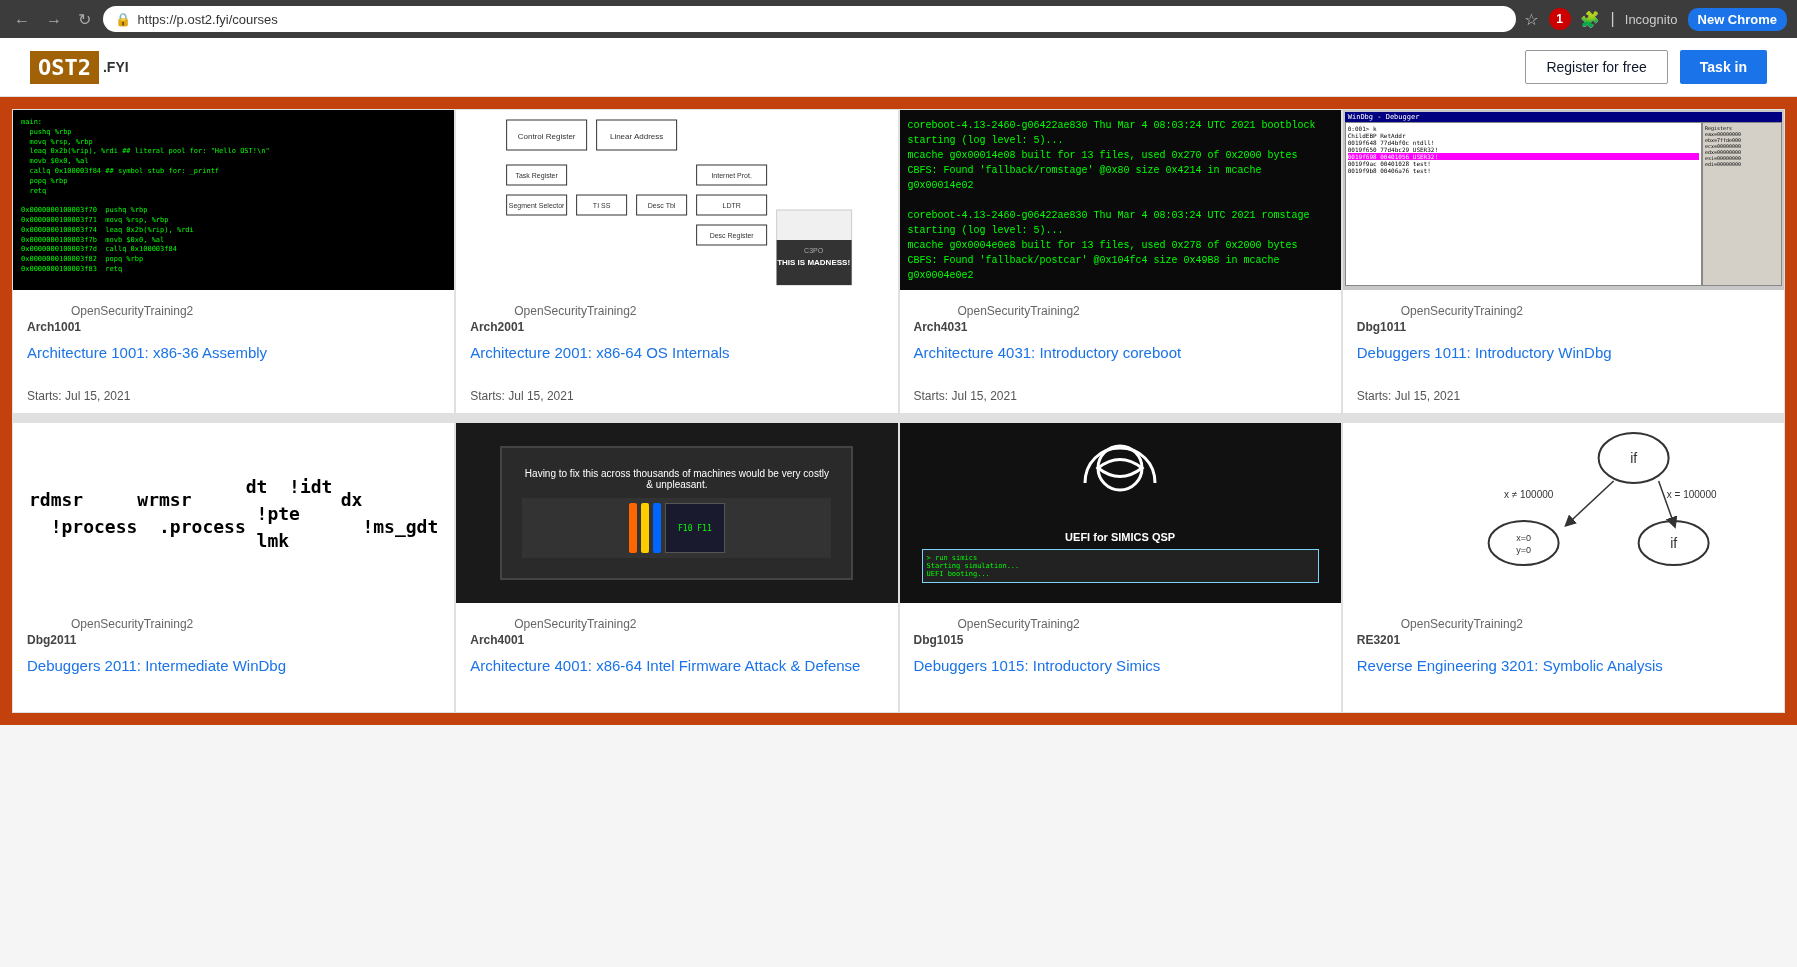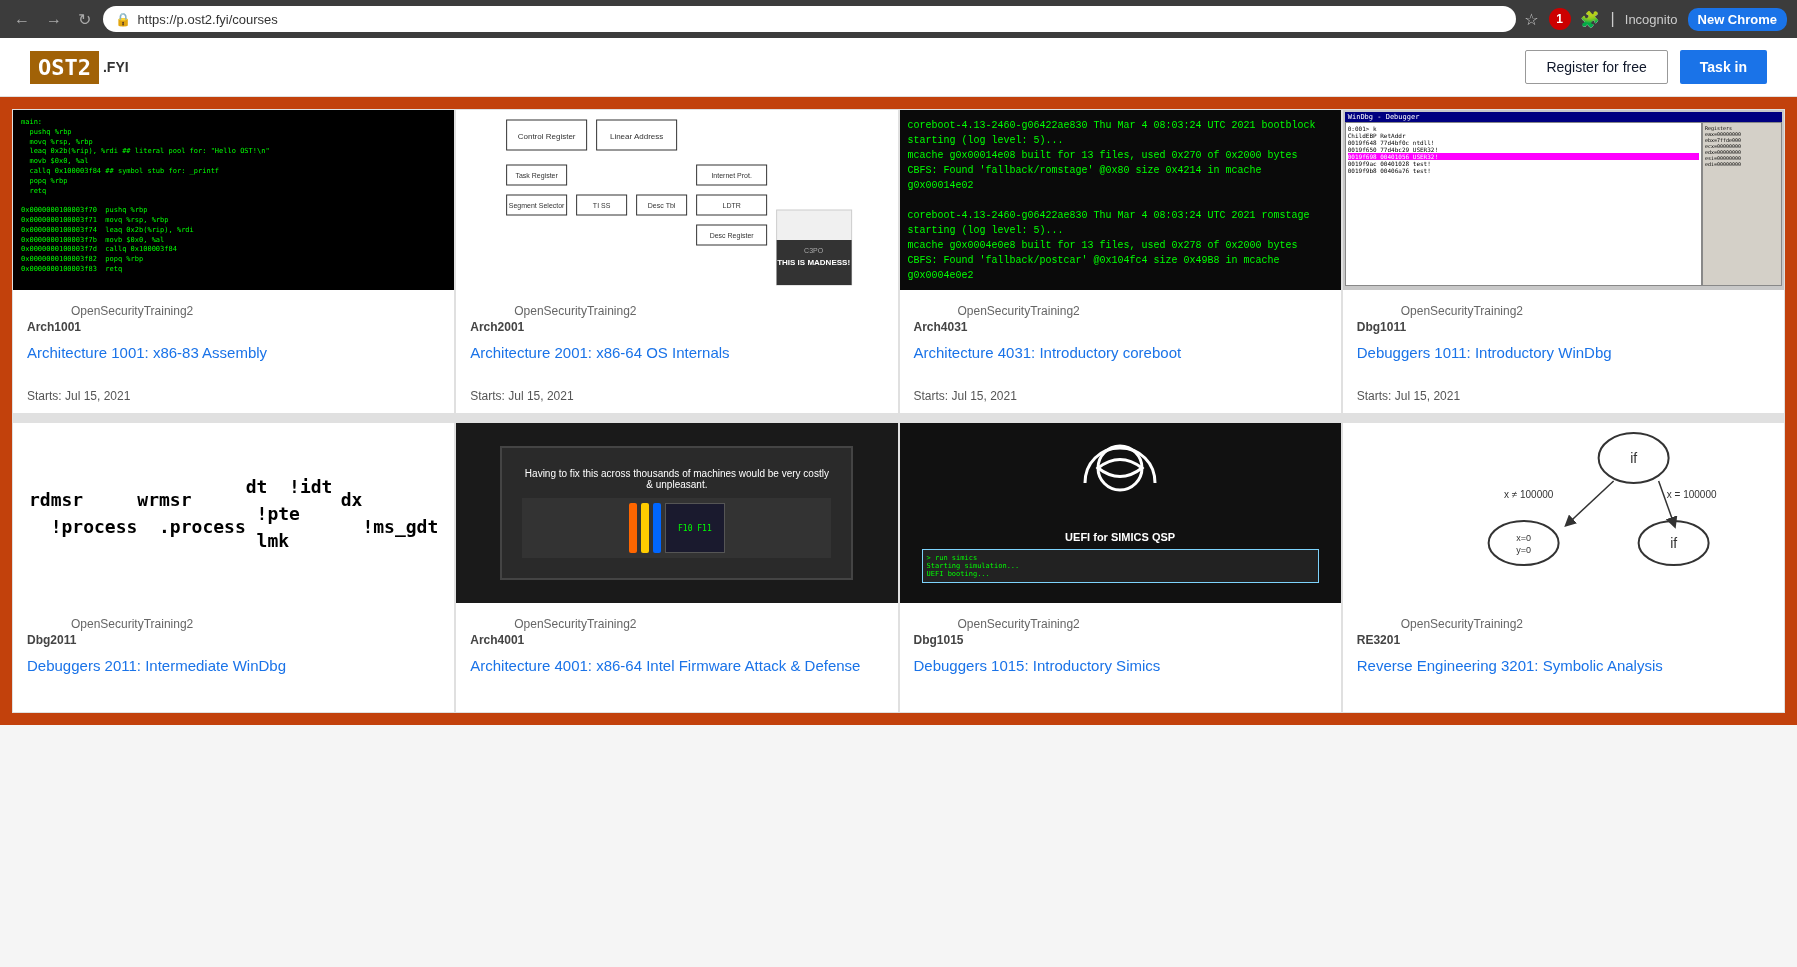--- a/index.html
+++ b/index.html
@@ -267,21 +267,21 @@
 
 <div class="courses-container">
   <div class="courses-grid" id="courses-grid">
   <div class="course-card">
         <div class="course-thumb">
           <div class="thumb-code">main:<br>&nbsp;&nbsp;pushq %rbp<br>&nbsp;&nbsp;movq %rsp, %rbp<br>&nbsp;&nbsp;leaq 0x2b(%rip), %rdi ## literal pool for: "Hello OST!\n"<br>&nbsp;&nbsp;movb $0x0, %al<br>&nbsp;&nbsp;callq 0x100003f84 ## symbol stub for: _printf<br>&nbsp;&nbsp;popq %rbp<br>&nbsp;&nbsp;retq<br><br>0x0000000100003f70&nbsp;&nbsp;pushq %rbp<br>0x0000000100003f71&nbsp;&nbsp;movq %rsp, %rbp<br>0x0000000100003f74&nbsp;&nbsp;leaq 0x2b(%rip), %rdi<br>0x0000000100003f7b&nbsp;&nbsp;movb $0x0, %al<br>0x0000000100003f7d&nbsp;&nbsp;callq 0x100003f84<br>0x0000000100003f82&nbsp;&nbsp;popq %rbp<br>0x0000000100003f83&nbsp;&nbsp;retq</div>
         </div>
         <div class="course-body">
           <div class="course-org">OpenSecurityTraining2</div>
           <div class="course-code">Arch1001</div>
-          <div class="course-title"><a href="#">Architecture 1001: x86-83 Assembly</a></div>
+          <div class="course-title"><a href="#">Architecture 1001: x86-36 Assembly</a></div>
           <div class="course-date">Starts: Jul 15, 2021</div>
         </div>
       </div>
       <div class="course-card">
         <div class="course-thumb">
           <svg width="100%" height="100%" viewBox="0 0 360 180" xmlns="http://www.w3.org/2000/svg" style="background:#fff">
 
       <rect x="10" y="10" width="80" height="30" fill="none" stroke="#333" stroke-width="1"></rect>
       <text x="50" y="29" text-anchor="middle" font-size="8" fill="#333">Control Register</text>
       <rect x="100" y="10" width="80" height="30" fill="none" stroke="#333" stroke-width="1"></rect>

